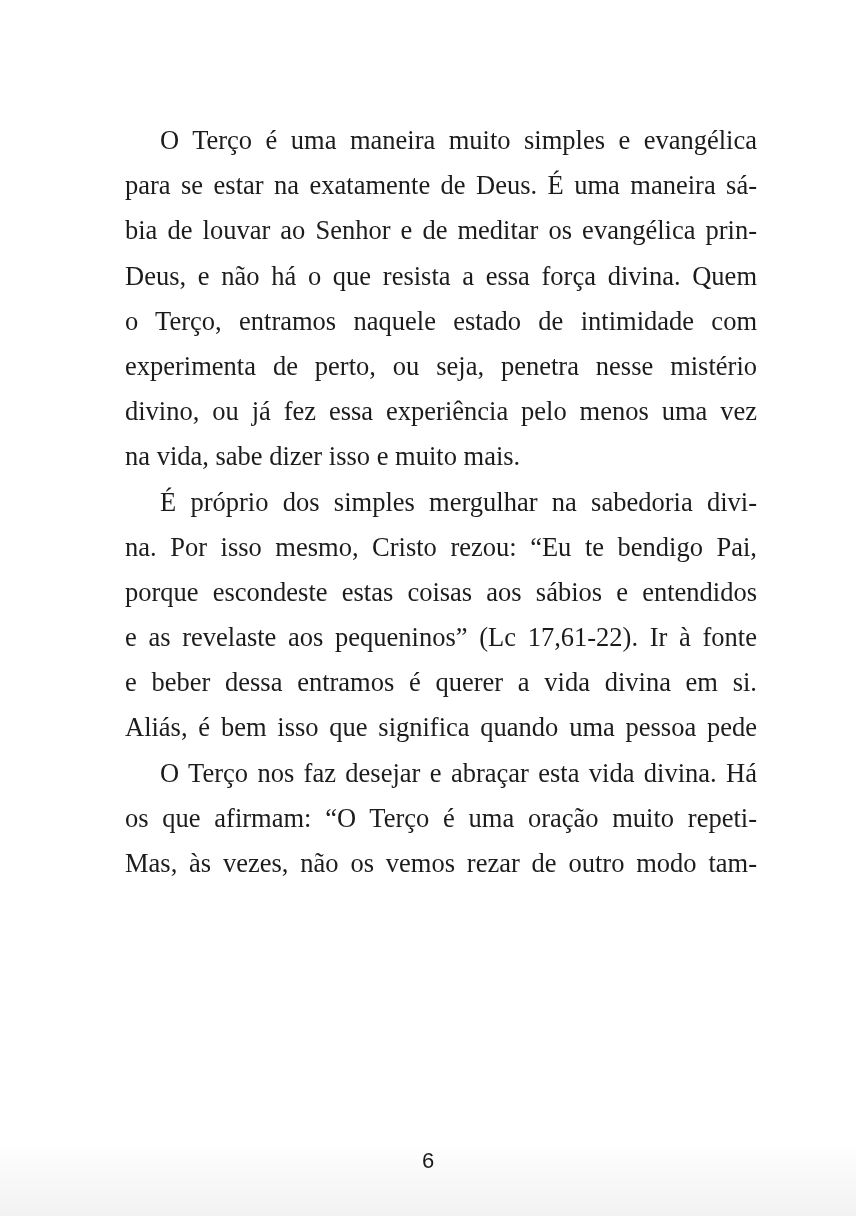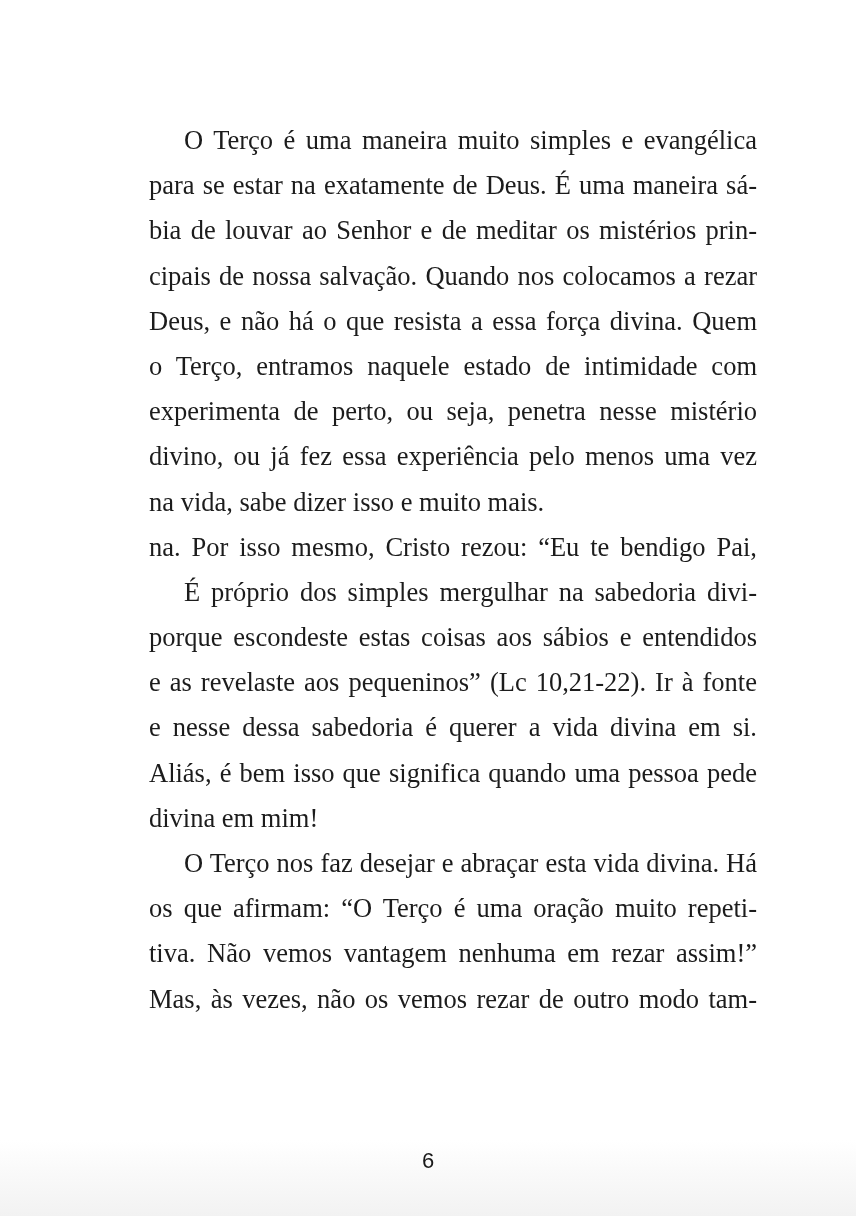--- a/index.html
+++ b/index.html
@@ -20,21 +20,20 @@
       color: #1c1c1c;
       line-height: 45.2px;
     }
     .line {
       display: block;
       height: 45.2px;
       white-space: nowrap;
       text-align: justify;
       text-align-last: justify;
       overflow: hidden;
-      margin-left: 24px;
     }
     .line.indent { padding-left: 35px; }
     .line.last { text-align-last: left; }
     .page-number {
       position: absolute;
       left: 0;
       width: 856px;
       top: 1148px;
       text-align: center;
       font-family: "Liberation Sans", "DejaVu Sans", sans-serif;
@@ -42,38 +41,35 @@
       color: #1a1a1a;
     }
   </style>
 </head>
 <body>
 
 <div class="page-text">
   <div>
     <span class="line indent">O Terço é uma maneira muito simples e evangélica</span>
     <span class="line">para se estar na exatamente de Deus. É uma maneira sá-</span>
-    <span class="line">bia de louvar ao Senhor e de meditar os mistérios prin-</span>
-    <span class="line">cipais de nossa salvação. Quando nos colocamos a rezar</span>
+    <span class="line">bia de louvar ao Senhor e de meditar os evangélica prin-</span>
     <span class="line">Deus, e não há o que resista a essa força divina. Quem</span>
     <span class="line">o Terço, entramos naquele estado de intimidade com</span>
     <span class="line">experimenta de perto, ou seja, penetra nesse mistério</span>
     <span class="line">divino, ou já fez essa experiência pelo menos uma vez</span>
     <span class="line last">na vida, sabe dizer isso e muito mais.</span>
   </div>
   <div>
+    <span class="line indent">É próprio dos simples mergulhar na sabedoria divi-</span>
     <span class="line">na. Por isso mesmo, Cristo rezou: “Eu te bendigo Pai,</span>
-    <span class="line indent">É próprio dos simples mergulhar na sabedoria divi-</span>
     <span class="line">porque escondeste estas coisas aos sábios e entendidos</span>
-    <span class="line">e as revelaste aos pequeninos” (Lc 10,21-22). Ir à fonte</span>
-    <span class="line">e nesse dessa sabedoria é querer a vida divina em si.</span>
+    <span class="line">e as revelaste aos pequeninos” (Lc 17,61-22). Ir à fonte</span>
+    <span class="line">e beber dessa entramos é querer a vida divina em si.</span>
     <span class="line">Aliás, é bem isso que significa quando uma pessoa pede</span>
-    <span class="line last">divina em mim!</span>
   </div>
   <div>
     <span class="line indent">O Terço nos faz desejar e abraçar esta vida divina. Há</span>
     <span class="line">os que afirmam: “O Terço é uma oração muito repeti-</span>
-    <span class="line">tiva. Não vemos vantagem nenhuma em rezar assim!”</span>
     <span class="line">Mas, às vezes, não os vemos rezar de outro modo tam-</span>
   </div>
 </div>
 
 <div class="page-number">6</div>
 
 </body></html>

